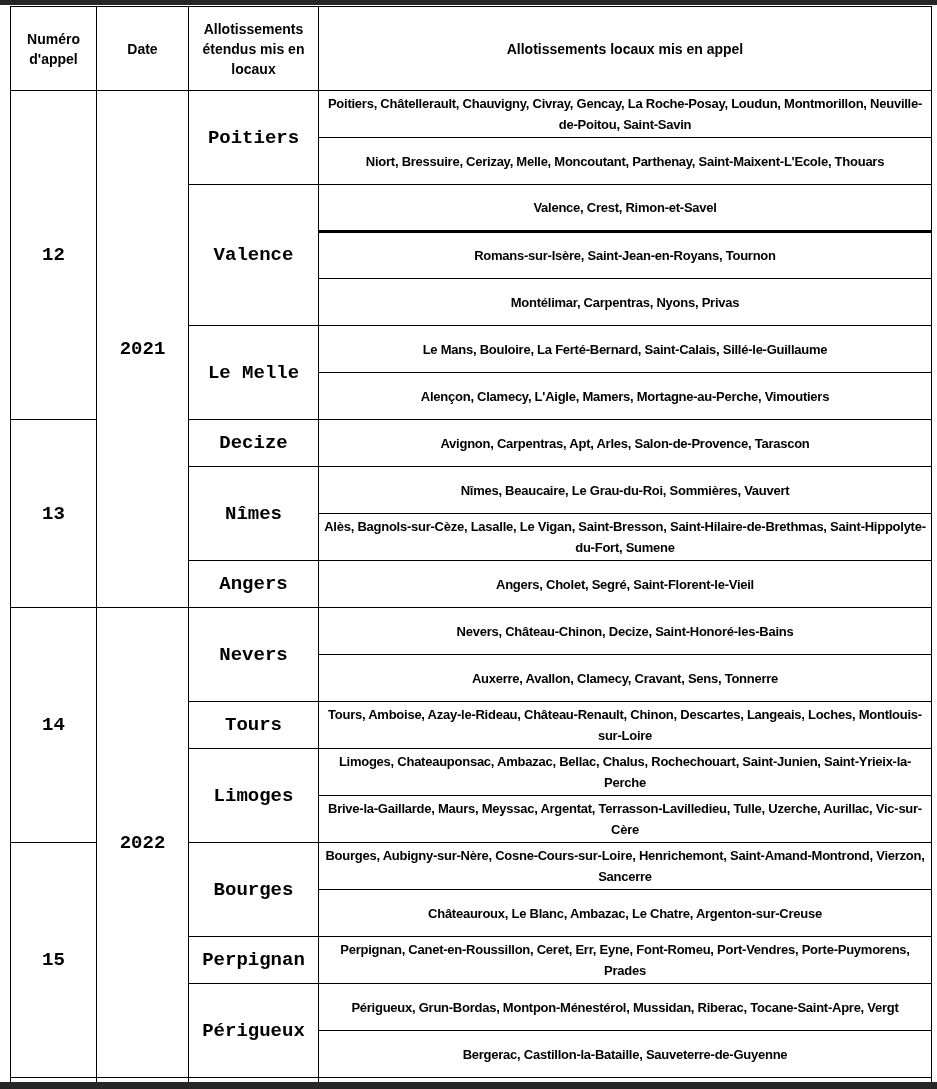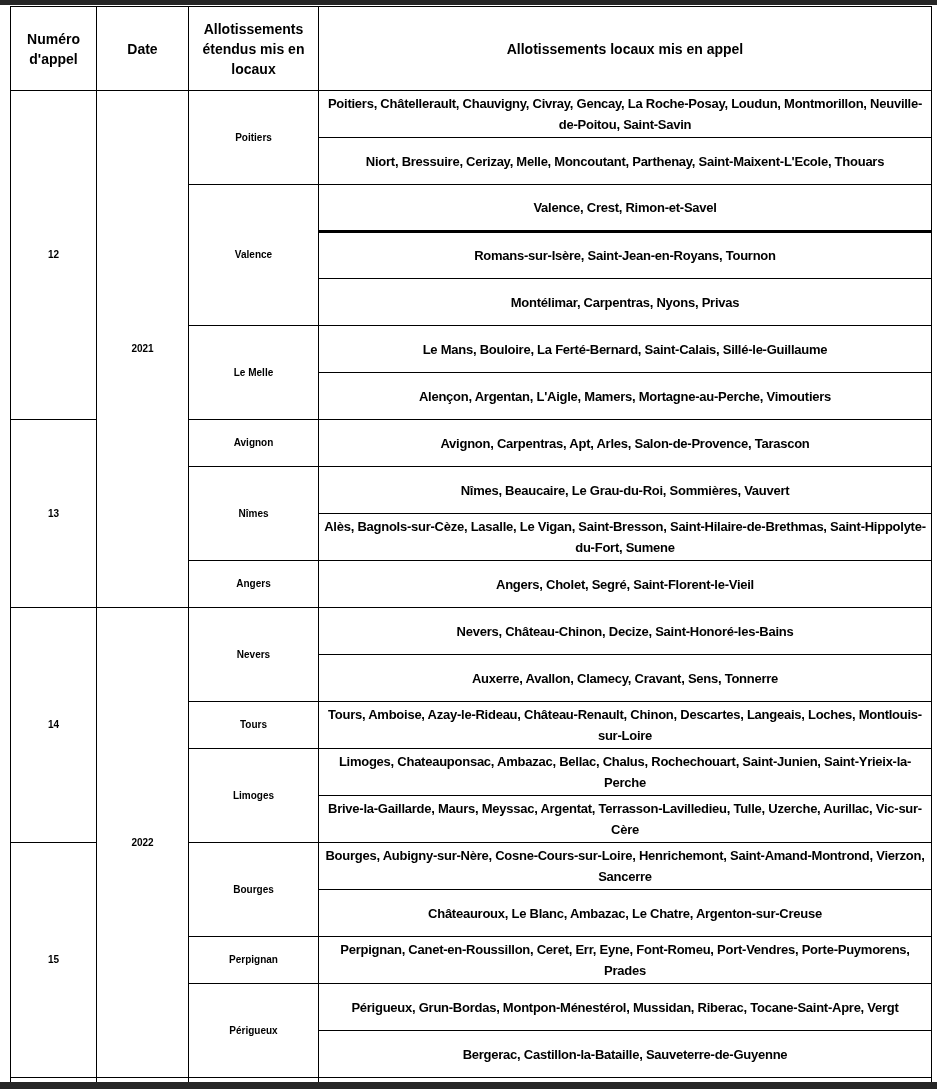--- a/index.html
+++ b/index.html
@@ -47,22 +47,23 @@
     box-sizing: border-box;
   }
   .allot th {
     font-size: 14px;
     line-height: 20px;
   }
   tr.hdr { height: 84px; }
   tr.r   { height: 47px; }
   tr.cut { height: 11px; }
   td.num, td.date, td.etendu {
-    font-size: 10px;
+    font-size: 19px;
     line-height: 20px;
+    font-family: Liberation Mono, monospace;
   }
   td.local {
     font-size: 13px;
     line-height: 21px;
     letter-spacing: -0.25px;
   }
   td.thick {
     border-bottom: 3.5px solid #000000;
     position: relative;
     text-align: center;
@@ -115,26 +116,26 @@
       <td class="local">Romans-sur-Isère, Saint-Jean-en-Royans, Tournon</td>
     </tr>
     <tr class="r">
       <td class="local">Montélimar, Carpentras, Nyons, Privas</td>
     </tr>
     <tr class="r">
       <td class="etendu" rowspan="2">Le Melle</td>
       <td class="local">Le Mans, Bouloire, La Ferté-Bernard, Saint-Calais, Sillé-le-Guillaume</td>
     </tr>
     <tr class="r">
-      <td class="local">Alençon, Argentan, L'Aigle, Mamers, Mortagne-au-Perche, Vimoutiers</td>
+      <td class="local">Alençon, Clamecy, L'Aigle, Mamers, Mortagne-au-Perche, Vimoutiers</td>
     </tr>
 
     <tr class="r">
       <td class="num" rowspan="4">13</td>
-      <td class="etendu">Avignon</td>
+      <td class="etendu">Decize</td>
       <td class="local">Avignon, Carpentras, Apt, Arles, Salon-de-Provence, Tarascon</td>
     </tr>
     <tr class="r">
       <td class="etendu" rowspan="2">Nîmes</td>
       <td class="local">Nîmes, Beaucaire, Le Grau-du-Roi, Sommières, Vauvert</td>
     </tr>
     <tr class="r">
       <td class="local">Alès, Bagnols-sur-Cèze, Lasalle, Le Vigan, Saint-Bresson, Saint-Hilaire-de-Brethmas, Saint-Hippolyte-du-Fort, Sumene</td>
     </tr>
     <tr class="r">

